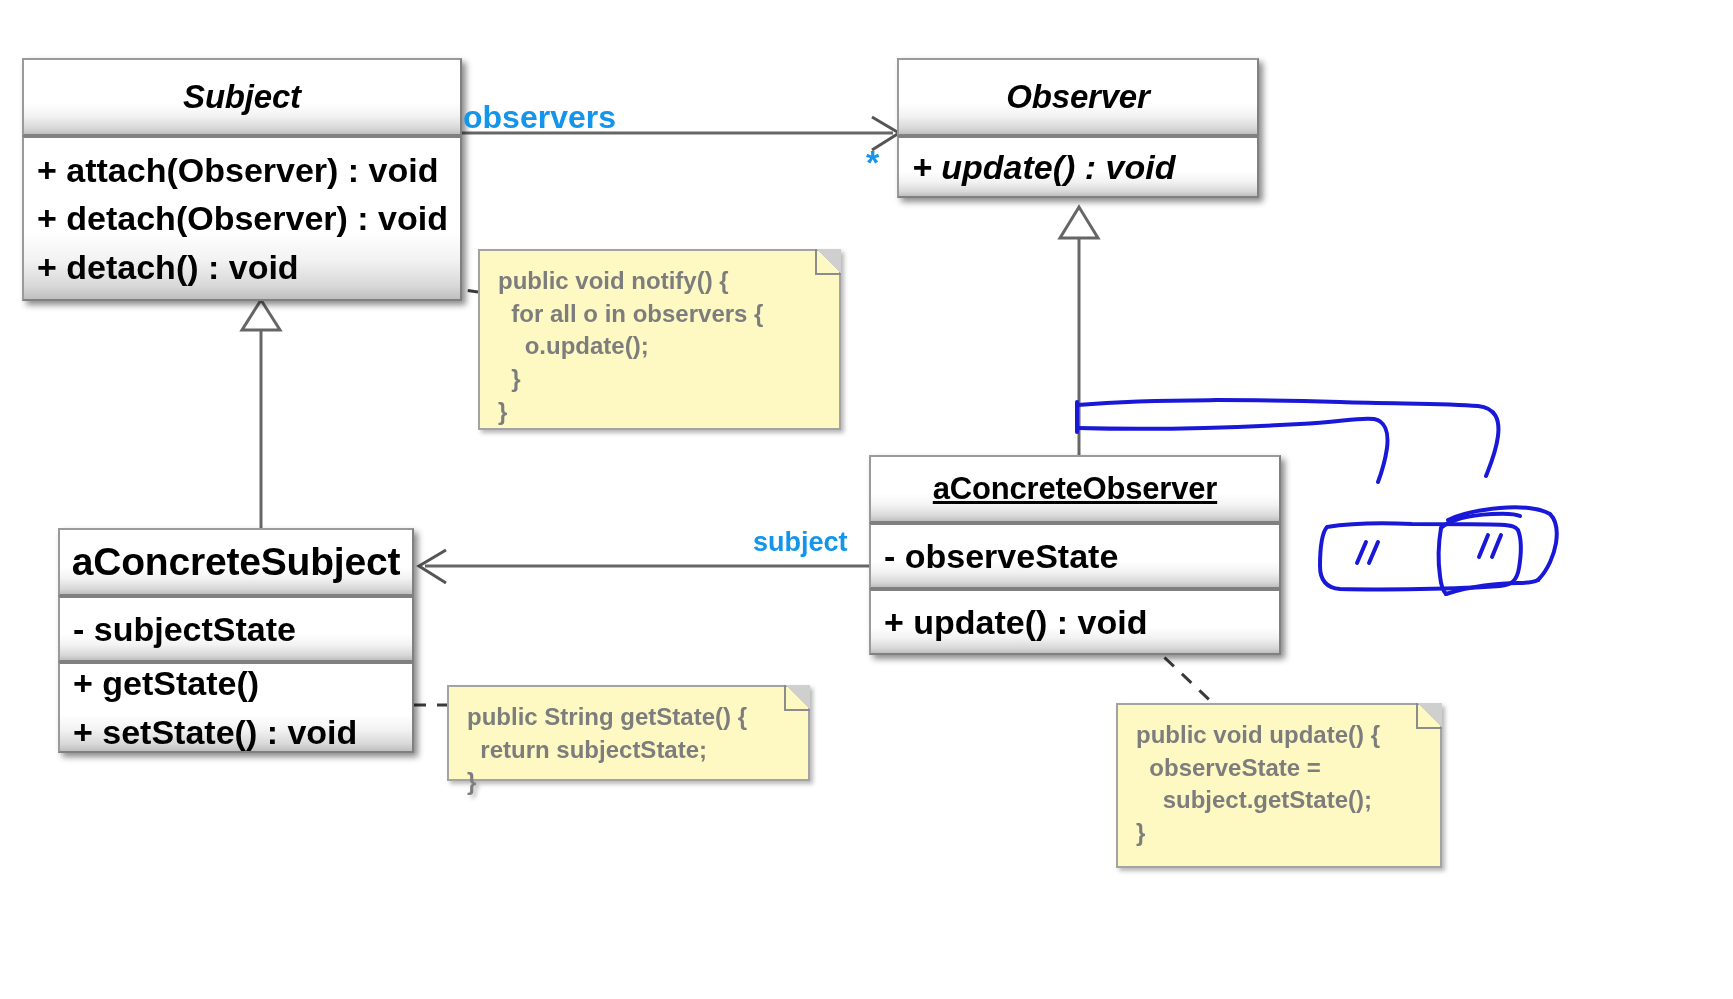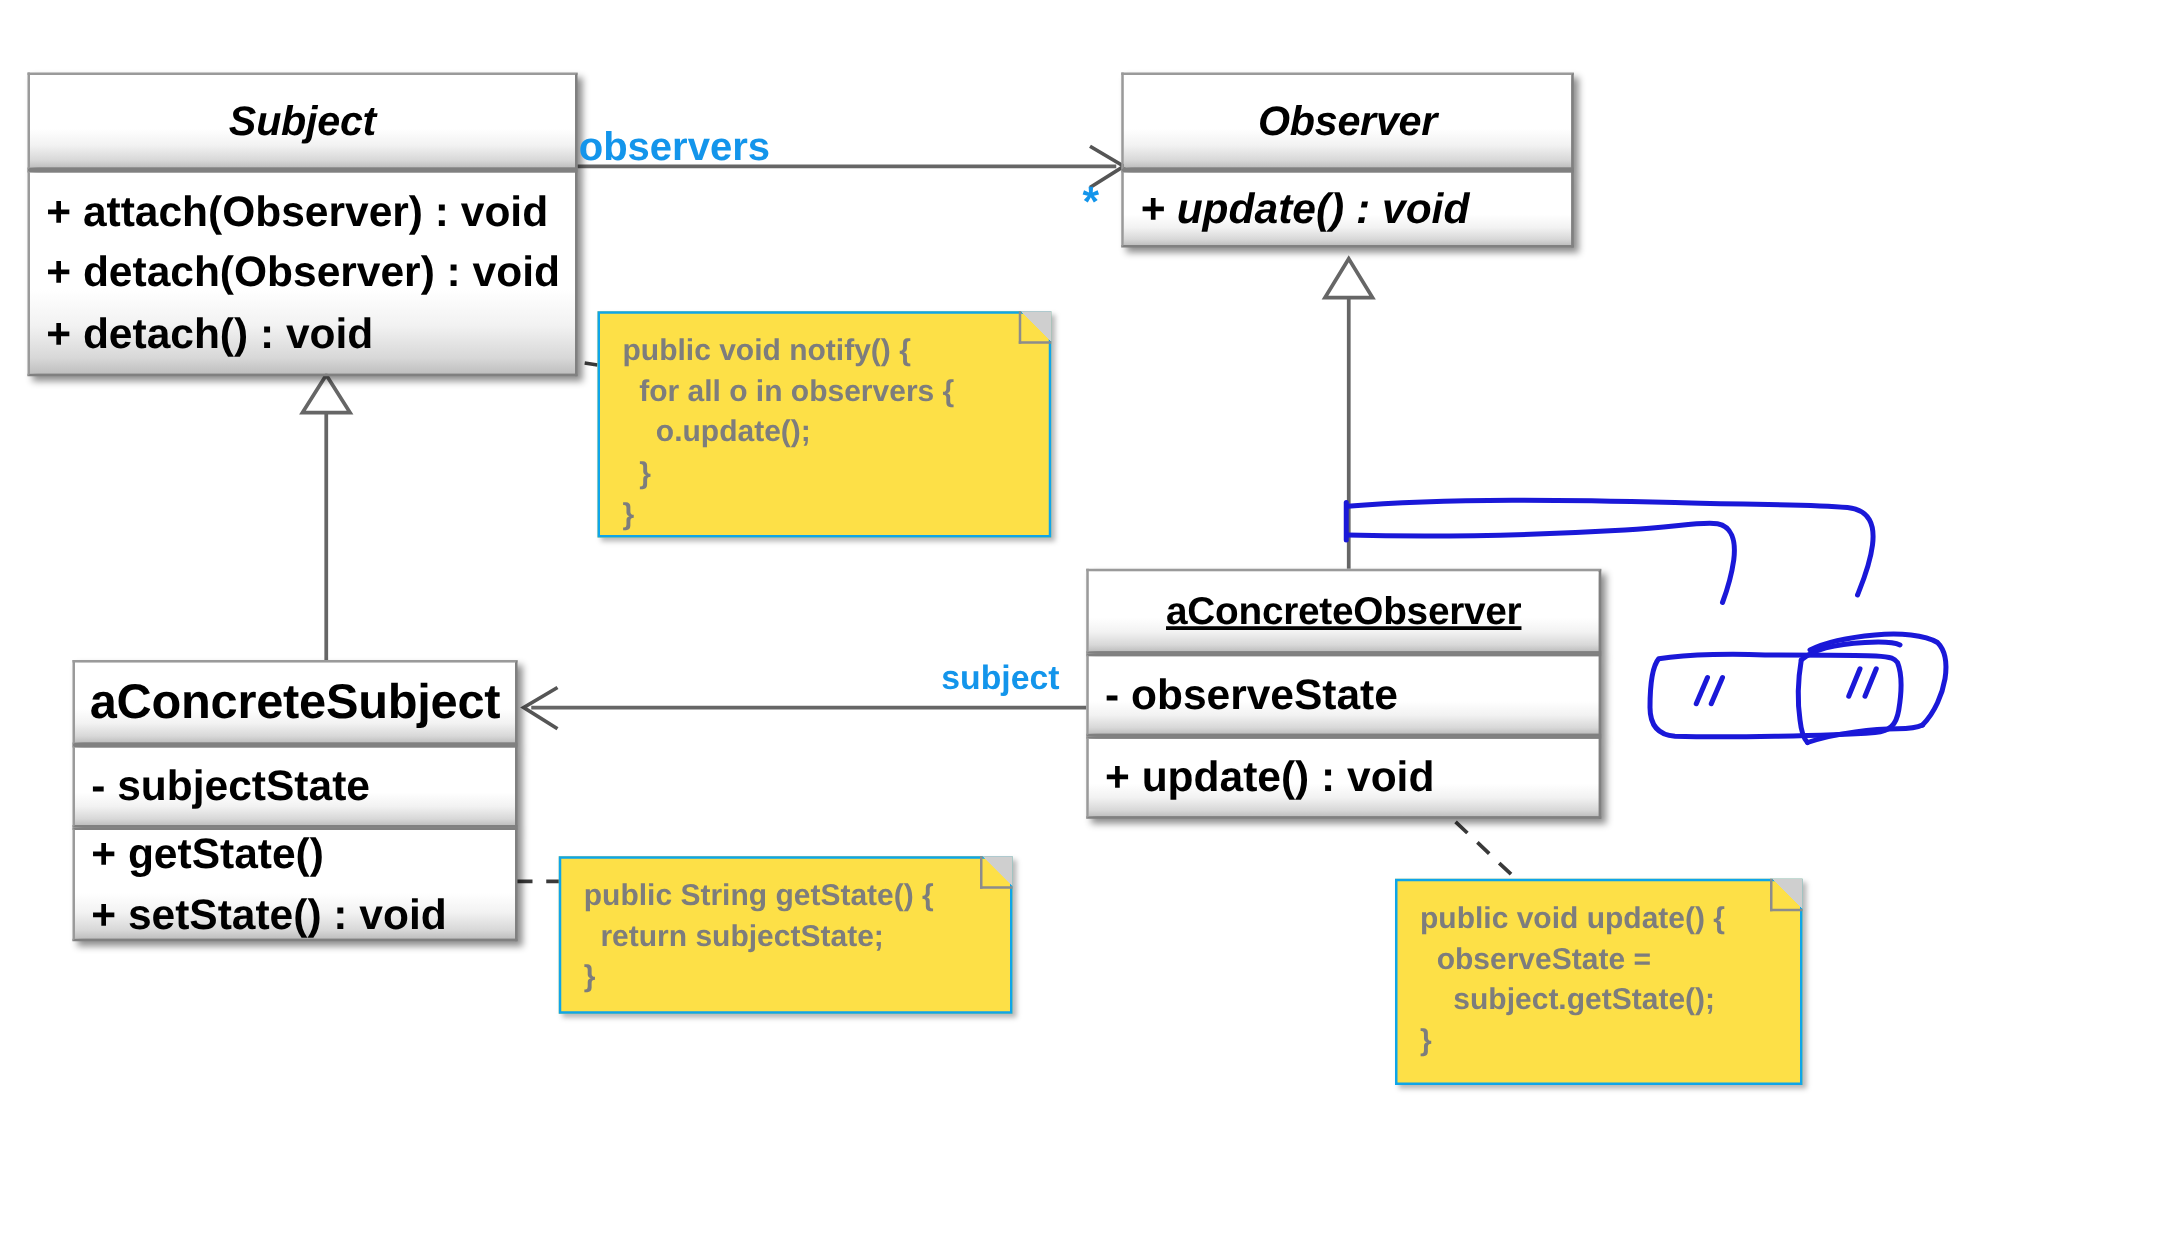--- a/index.html
+++ b/index.html
@@ -48,22 +48,22 @@
     color:#000;
     line-height:1.42;
     white-space:nowrap;
   }
   .italic-row{font-style:italic;}
 
   
   .note{
     position:absolute;
     box-sizing:border-box;
-    background:#fde047;
-    border:2px solid #0ea5e9;
+    background:#fef9c3;
+    border:2px solid #a3a3a3;
     filter:drop-shadow(3px 3px 2px rgba(0,0,0,0.28));
   }
   .note .fold{
     position:absolute;
     top:-2px;right:-2px;
     width:26px;height:26px;
     background:linear-gradient(225deg,#cfcfcf 0%,#cfcfcf 50%,transparent 50.5%);
     border-left:2px solid #8c8c8c;
     border-bottom:2px solid #8c8c8c;
     box-sizing:border-box;
@@ -208,21 +208,21 @@
 
   <div class="note" style="left:478px;top:249px;width:363px;height:181px;">
     <span class="fold"></span>
     <div class="note-text">public void notify() {
   for all o in observers {
     o.update();
   }
 }</div>
   </div>
 
-  <div class="note" style="left:447px;top:685px;width:363px;height:126px;">
+  <div class="note" style="left:447px;top:685px;width:363px;height:96px;">
     <span class="fold"></span>
     <div class="note-text">public String getState() {
   return subjectState;
 }</div>
   </div>
 
   <div class="note" style="left:1116px;top:703px;width:326px;height:165px;">
     <span class="fold"></span>
     <div class="note-text">public void update() {
   observeState =

